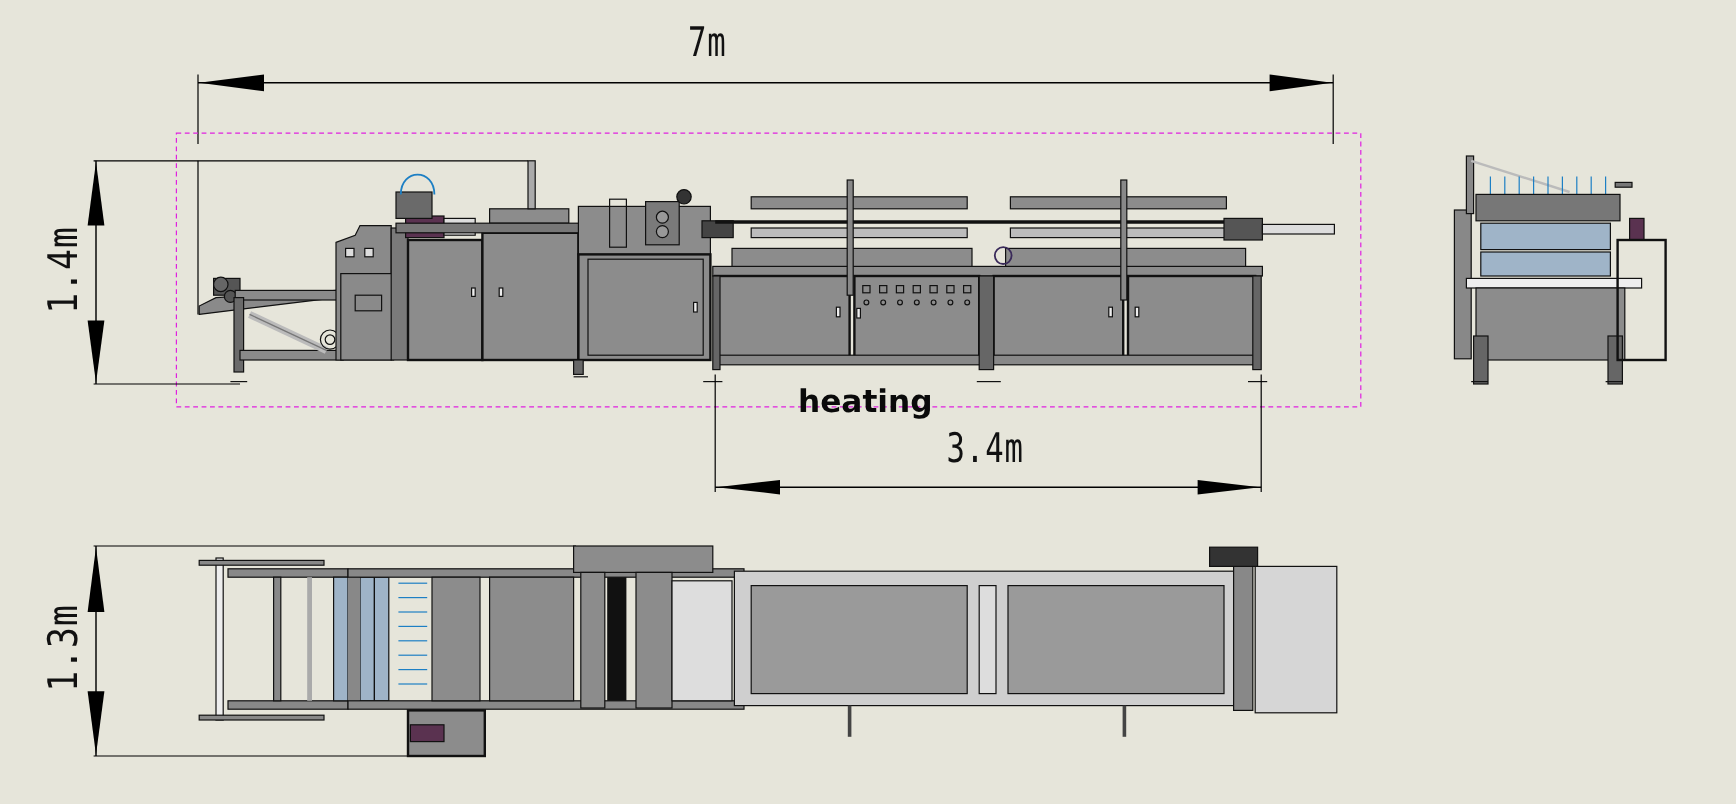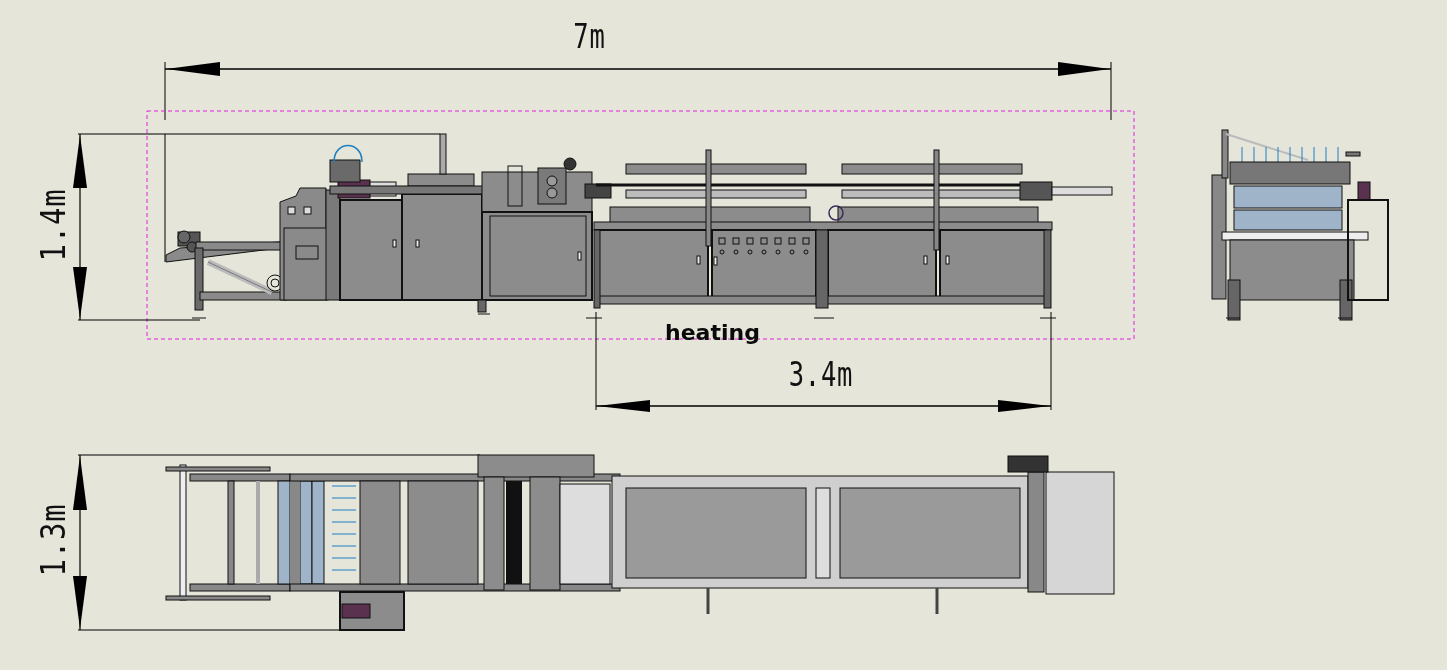--- a/index.html
+++ b/index.html
@@ -1,19 +1,19 @@
 <!DOCTYPE html>
 <html><head>
 <meta charset="utf-8">
 <style>
   html, body { margin:0; padding:0; }
   body { width:1447px; height:670px; background:#e6e5da; position:relative; overflow:hidden; font-family:"DejaVu Sans", sans-serif; }
   svg { position:absolute; left:0; top:0; }
   .dimtxt { position:absolute; font-family:"DejaVu Sans Mono", monospace; color:#111; font-weight:normal; letter-spacing:1px; transform-origin:center; }
-  .heat { position:absolute; font-family:"DejaVu Sans", sans-serif; font-weight:bold; font-size:22px; color:#0a0a0a; }
+  .heat { position:absolute; font-family:"DejaVu Sans", sans-serif; font-weight:bold; font-size:26px; color:#0a0a0a; }
 </style>
 </head>
 <body>
 
 <svg width="1447" height="670" viewBox="0 0 1447 670">
   <defs>
     <marker id="arrow" markerWidth="12" markerHeight="8" refX="12" refY="4" orient="auto" markerUnits="userSpaceOnUse">
       <path d="M0,0 L12,4 L0,8 Z" fill="#000"></path>
     </marker>
   </defs>

